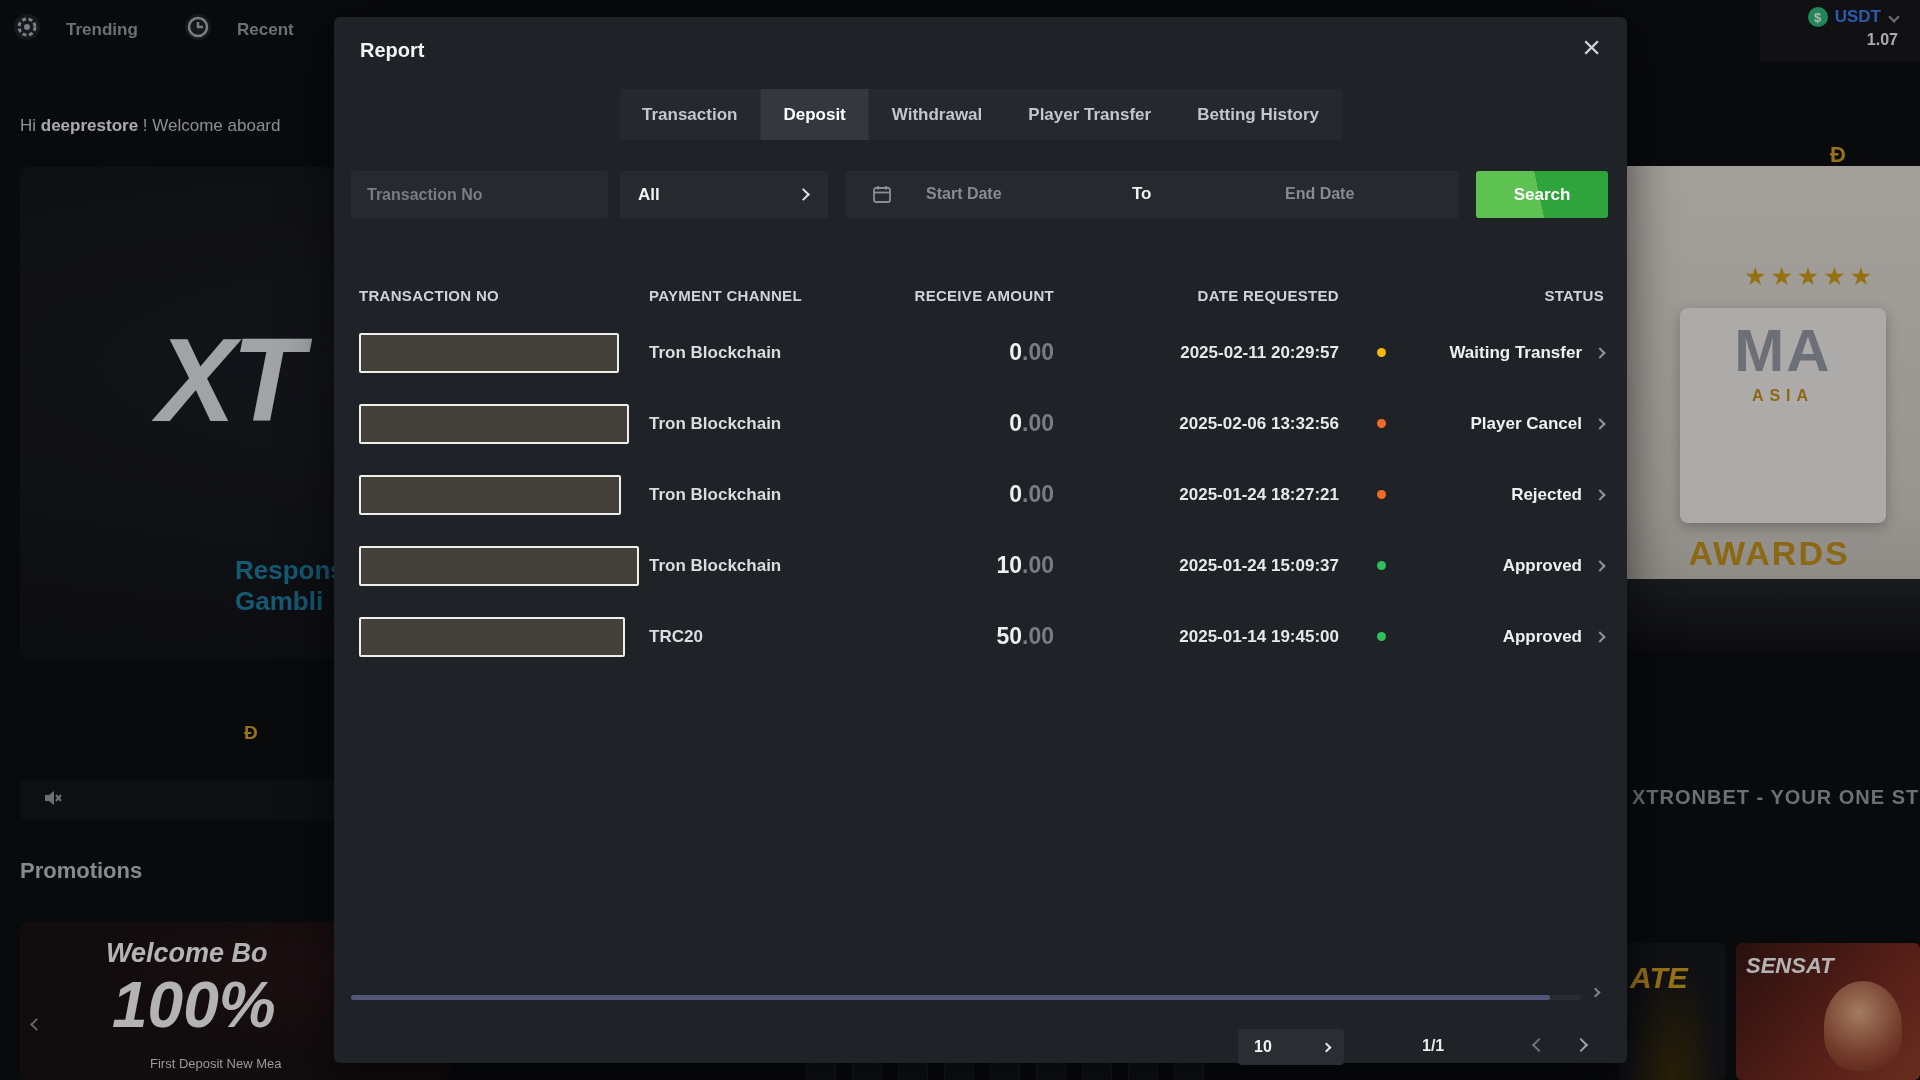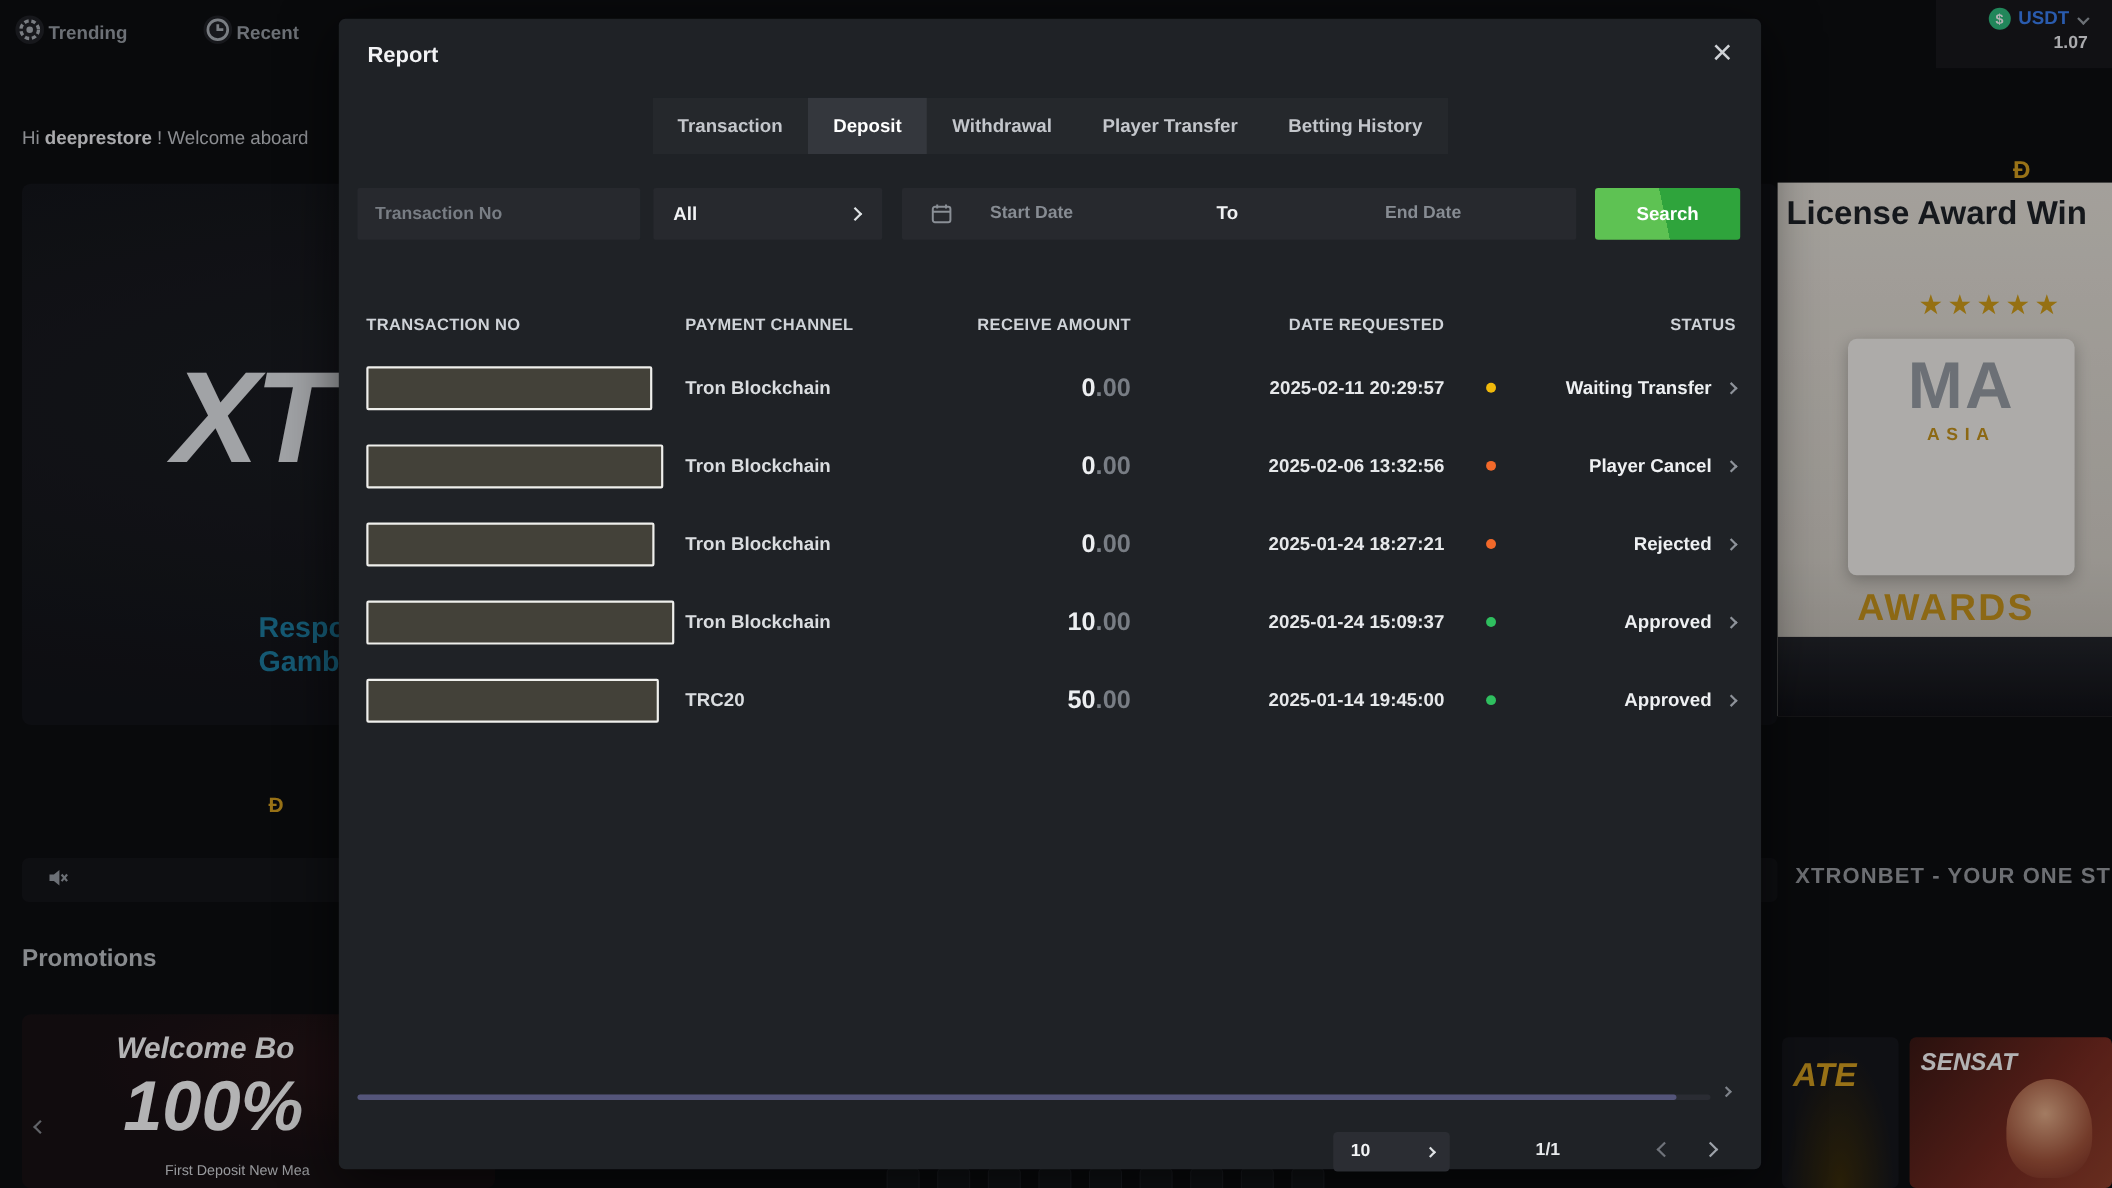--- a/index.html
+++ b/index.html
@@ -8,21 +8,21 @@
   .page { position:absolute; inset:0; background:#0c0d0f; }
 
   
   .chev { display:inline-block; width:9px; height:9px;
           border-right:2.5px solid currentColor; border-bottom:2.5px solid currentColor; }
   .chev.right { transform:rotate(-45deg); }
   .chev.left  { transform:rotate(135deg); }
   .chev.down  { transform:rotate(45deg); }
 
   
-  .nav-item { position:absolute; top:12px; display:flex; align-items:center; gap:2px;
+  .nav-item { position:absolute; top:12px; display:flex; align-items:center; gap:24px;
               color:#9aa0a6; font-size:17px; font-weight:600; cursor:pointer; }
   .nav-trending { left:12px; }
   .nav-recent   { left:183px; }
   .currency-panel { position:absolute; right:0; top:0; width:160px; height:62px;
                     background:#17181b; padding:7px 22px 0 0;
                     display:flex; flex-direction:column; align-items:flex-end; }
   .currency-row { display:flex; align-items:center; gap:7px; }
   .usdt-coin { width:20px; height:20px; border-radius:50%; background:#2fbf7f; color:#fff;
                font-size:13px; font-weight:700; display:flex; align-items:center; justify-content:center; }
   .usdt-label { color:#3b82f6; font-size:17px; font-weight:700; }
@@ -95,21 +95,21 @@
                 font-weight:900; font-style:italic; }
   .tile2-circle { position:absolute; right:18px; top:38px; width:78px; height:90px;
                   border-radius:50% 50% 40% 40%; background:radial-gradient(circle at 45% 35%, #e8b08a 0%, #a4543a 60%, #7a2b20 100%); }
 
   .bottom-icons { position:absolute; left:806px; top:1062px; display:flex; gap:16px; }
   .bottom-icons div { width:30px; height:24px; background:#15171a; border:1px solid #23262b;
                       border-radius:4px; }
 
   
   .overlay { position:absolute; inset:0; background:rgba(2,3,5,0.30); z-index:5; }
-  .modal { position:absolute; left:308px; top:17px; width:1293px; height:1046px;
+  .modal { position:absolute; left:334px; top:17px; width:1293px; height:1046px;
            background:#1f2226; border-radius:6px; z-index:10;
            box-shadow:0 12px 50px rgba(0,0,0,.6);padding-left:16px; }
   .modal-title { position:absolute; left:26px; top:22px; color:#f2f3f5; font-size:20px;
                  font-weight:700; }
   .modal-close { position:absolute; right:20px; top:8px; color:#cfd2d6; font-size:32px;
                  line-height:1; cursor:pointer; padding:6px; }
 
   
   .tabs { position:absolute; top:72px; left:50%; transform:translateX(-50%); display:flex;
           background:#25282c; height:51px; }
@@ -247,21 +247,20 @@
   <div class="promotions-title">Promotions</div>
 
   <div class="promo-banner">
     <span class="chev left promo-prev"></span>
     <div class="promo-title">Welcome Bo</div>
     <div class="promo-big">100%</div>
     <div class="promo-sub">First Deposit New Mea</div>
   </div>
 
   <div class="right-banner">
-    <div class="rb-title">License Award Win</div>
     <div class="rb-stars">★★★★★</div>
     <div class="rb-card">
       <div class="rb-sig">MA</div>
       <div class="rb-asia">ASIA</div>
     </div>
     <div class="rb-awards">AWARDS</div>
     <div class="rb-podium"></div>
   </div>
 
   <span class="coin coin2">Đ</span>

